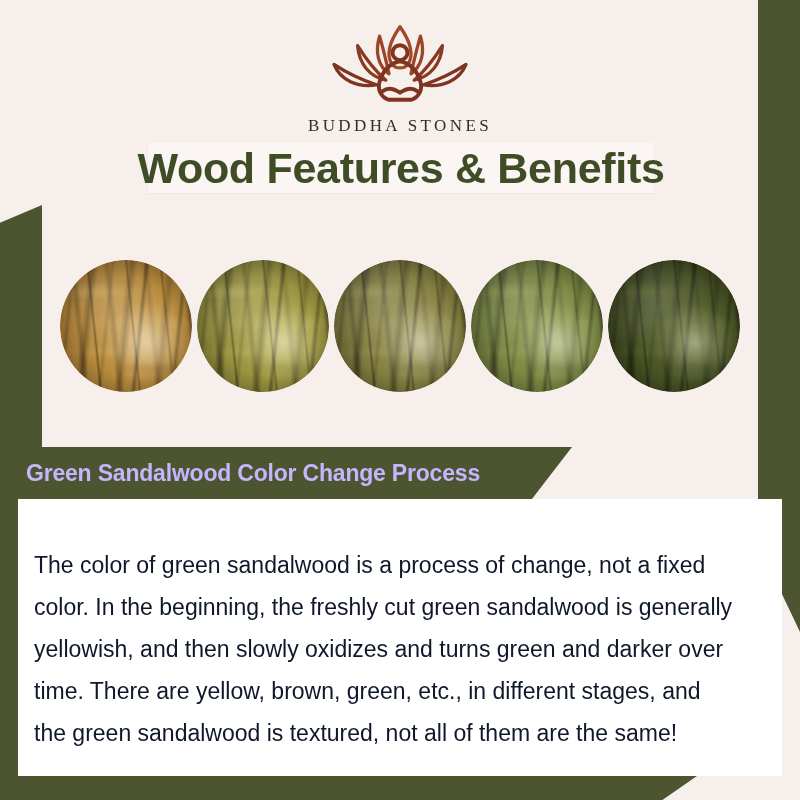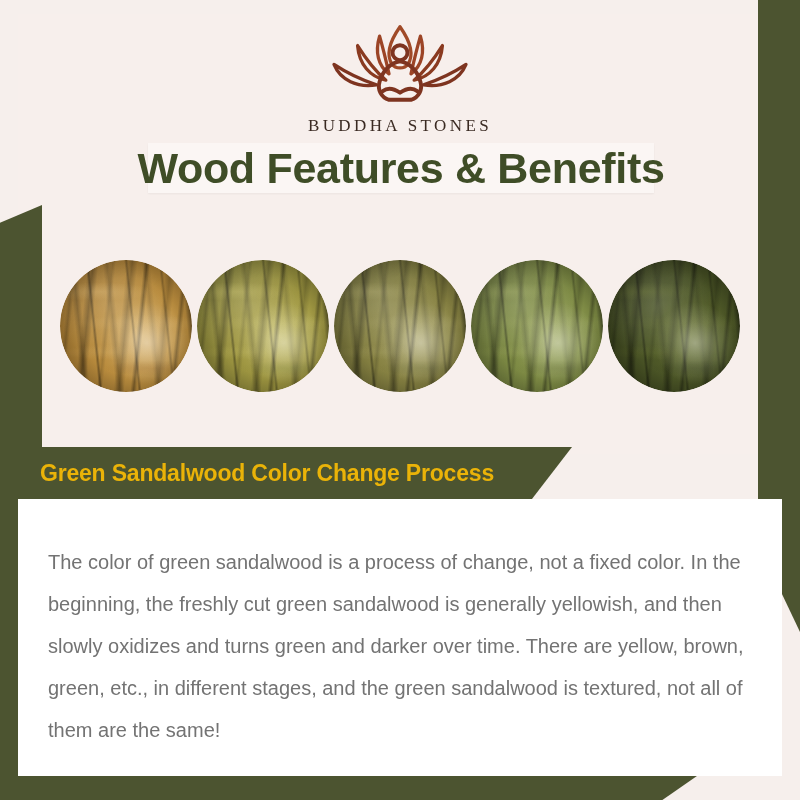--- a/index.html
+++ b/index.html
@@ -149,46 +149,46 @@
     top: 447px;
     width: 572px;
     height: 52px;
     background: #4c5430;
     clip-path: polygon(0 0, 100% 0, 93% 100%, 0 100%);
     display: flex;
     align-items: center;
     z-index: 5;
   }
   .section-label-text {
-    padding-left: 40px;
-    color: #eab308;
+    padding-left: 26px;
+    color: #c4b5fd;
     font-size: 23px;
     font-weight: bold;
     letter-spacing: -0.2px;
     white-space: nowrap;
   }
 
   
   .body-card {
     position: absolute;
     left: 18px;
     top: 499px;
     width: 764px;
     height: 277px;
     background: #ffffff;
     z-index: 4;
   }
   .body-text {
     position: absolute;
-    left: 30px;
+    left: 16px;
     top: 22px;
     width: 700px;
-    font-size: 20px;
+    font-size: 23px;
     line-height: 42px;
-    color: #737373;
+    color: #0f172a;
     font-weight: normal;
   }
 </style>
 </head>
 <body>
 
 <div id="poster">
 
   <div class="cream-panel"></div>
 

